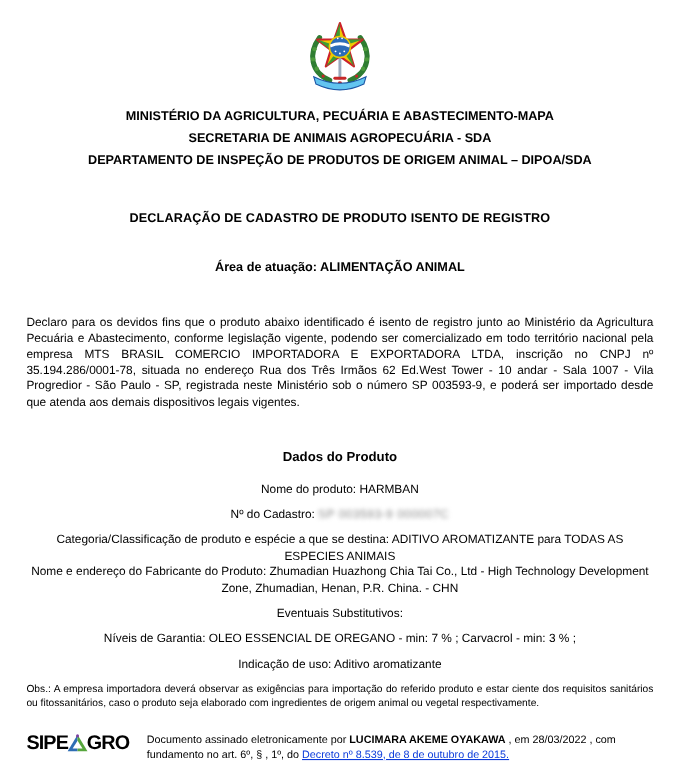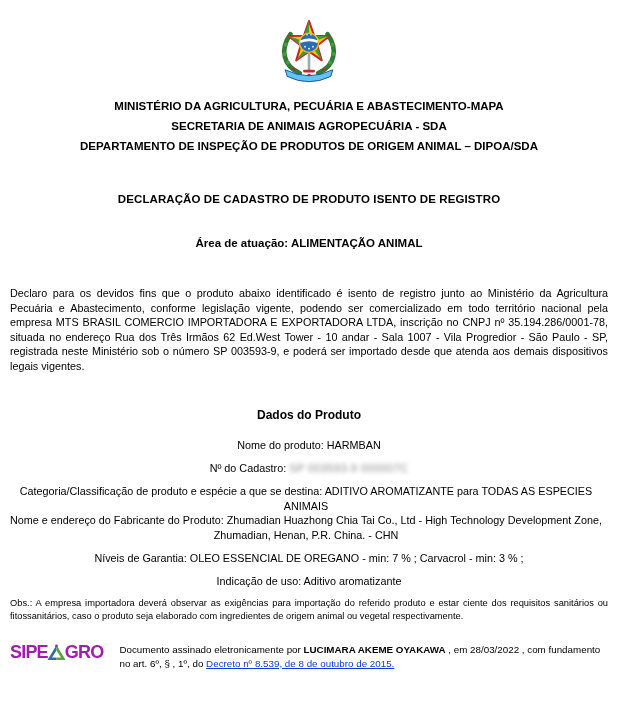--- a/index.html
+++ b/index.html
@@ -4,21 +4,21 @@
 <style>
   * { margin: 0; padding: 0; box-sizing: border-box; }
   html, body { width: 618px; }
   body {
     height: 710px;
     background: #ffffff;
     font-family: "Liberation Sans", sans-serif;
     color: #000;
     overflow: hidden;
   }
-  .page { padding: 0 10px; }
+  .page { padding: 0 24px; }
 
   .coat-wrap { display: flex; justify-content: center; padding-top: 13px; }
 
   .gov-header { text-align: center; font-weight: bold; font-size: 11.5px; line-height: 20px; margin-top: 9px; }
 
   .doc-title { text-align: center; font-weight: bold; font-size: 11.5px; margin-top: 37px; letter-spacing: 0.1px; }
 
   .doc-subtitle { text-align: center; font-weight: bold; font-size: 11.5px; margin-top: 32px; }
 
   .declaration {
@@ -45,21 +45,21 @@
   .footer { display: flex; align-items: flex-start; margin-top: 21px; }
   .logo {
     display: flex;
     align-items: center;
     font-weight: bold;
     font-size: 18px;
     letter-spacing: -0.8px;
     flex: 0 0 auto;
     line-height: 18px;
   }
-  .logo .ltr { color: #a21caf; }
+  .logo .ltr { color: #000000; }
   .logo svg { margin: 0 -1px 0 -1px; }
   .sign-text { font-size: 9.8px; line-height: 13.5px; margin-left: 16px; }
   .signer { font-weight: bold; }
   .decree-link { color: #0b3bdb; text-decoration: underline; cursor: pointer; }
 </style>
 </head>
 <body>
 
 <div class="page">
 
@@ -116,20 +116,21 @@
 
   <div class="fields">
     <div class="field">Nome do produto: HARMBAN</div>
     <div class="field">
       <span>Nº do Cadastro: </span><span class="redacted">SP 003593-9 000007C</span>
     </div>
     <div class="field-block">
       <span>Categoria/Classificação de produto e espécie a que se destina: ADITIVO AROMATIZANTE para TODAS AS ESPECIES ANIMAIS</span><br>
       <span>Nome e endereço do Fabricante do Produto: Zhumadian Huazhong Chia Tai Co., Ltd - High Technology Development Zone, Zhumadian, Henan, P.R. China. - CHN</span>
     </div>
+    <div class="field">Eventuais Substitutivos:</div>
     <div class="field">Níveis de Garantia: OLEO ESSENCIAL DE OREGANO - min: 7 % ; Carvacrol - min: 3 % ;</div>
     <div class="field">Indicação de uso: Aditivo aromatizante</div>
   </div>
 
   <div class="obs">Obs.: A empresa importadora deverá observar as exigências para importação do referido produto e estar ciente dos requisitos sanitários ou fitossanitários, caso o produto seja elaborado com ingredientes de origem animal ou vegetal respectivamente.</div>
 
   <div class="footer">
     <div class="logo">
       <span class="ltr">SIPE</span>
       <svg width="19" height="17" viewBox="0 0 19 17">

